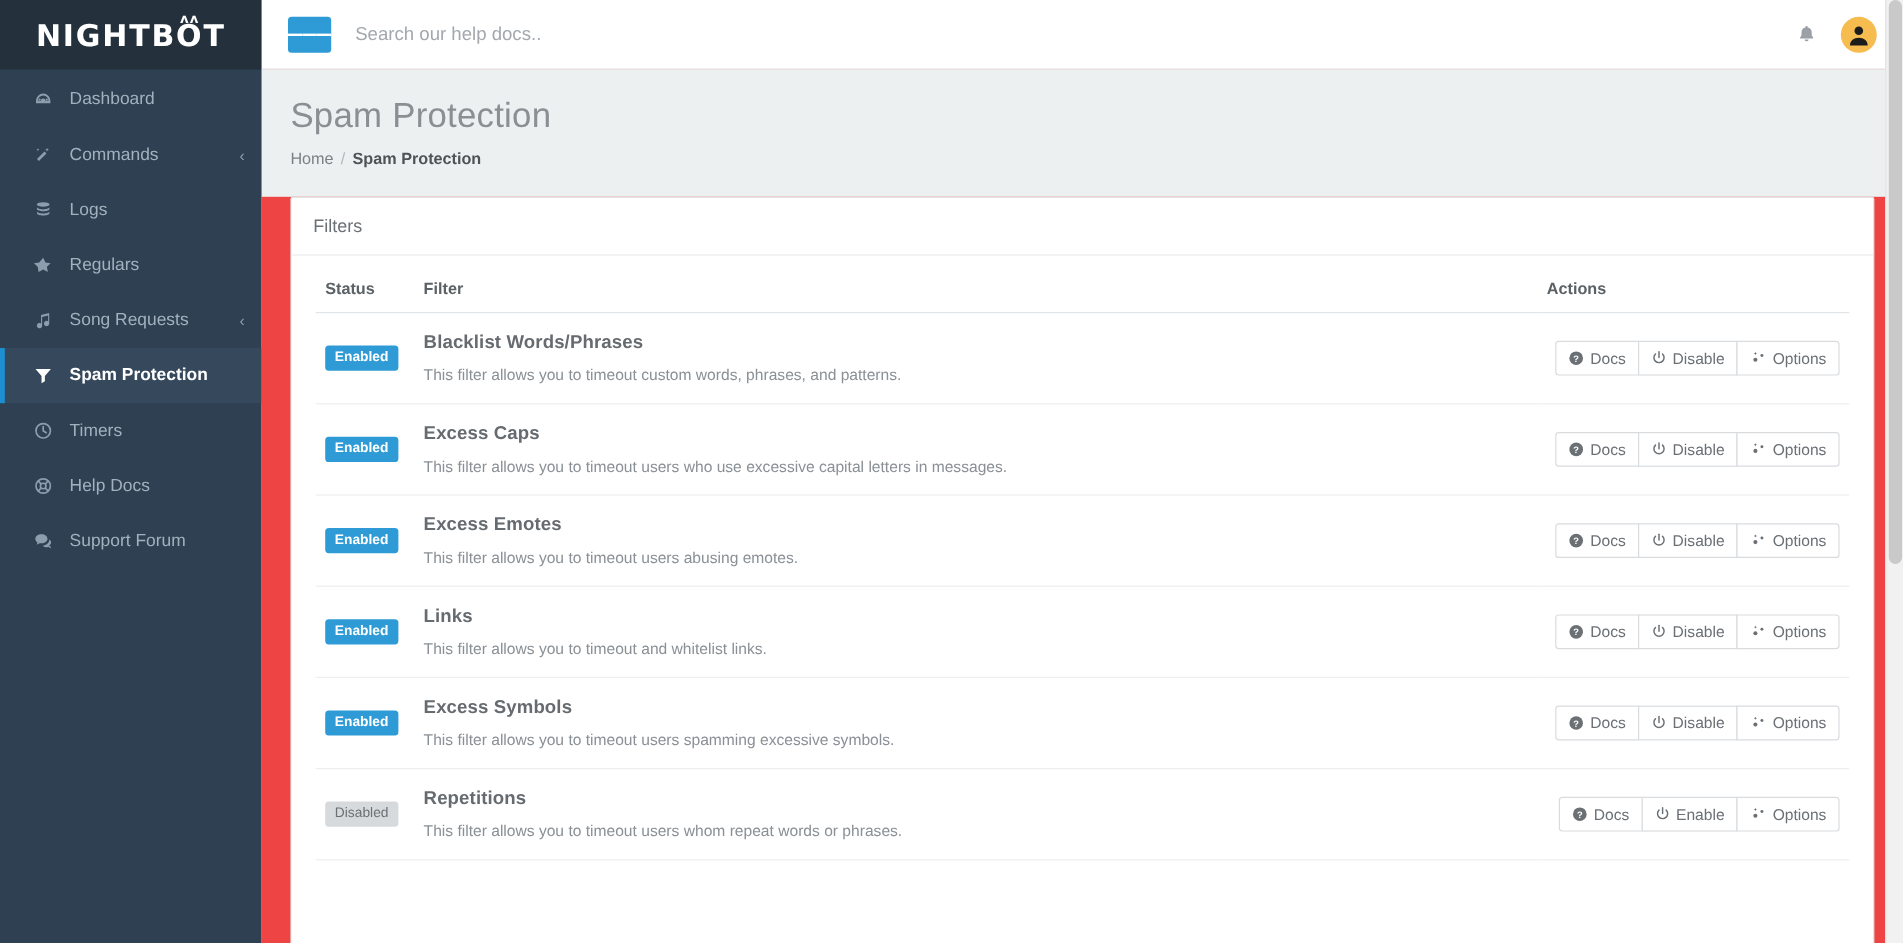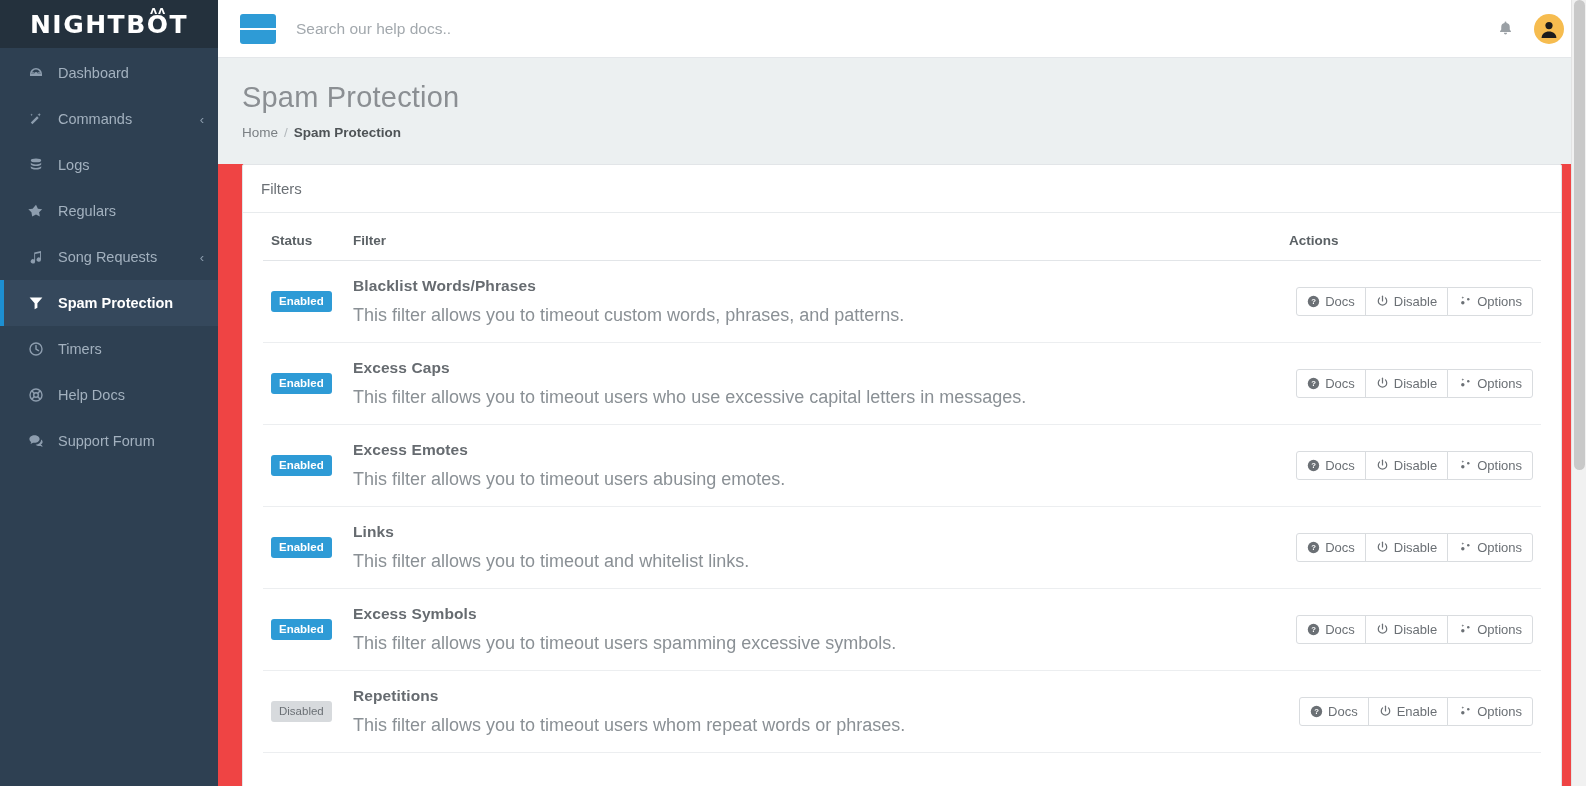--- a/index.html
+++ b/index.html
@@ -16,21 +16,21 @@
 
   
   .sidebar {
     width: 218px;
     flex: 0 0 218px;
     background: #2e4052;
     height: 786px;
     overflow: hidden;
   }
   .brand {
-    height: 48px;
+    height: 58px;
     background: #24313d;
     display: flex;
     align-items: center;
     justify-content: center;
   }
   .brand-word {
     color: #ffffff;
     font-size: 25px;
     font-weight: 700;
     letter-spacing: 1.5px;
@@ -216,21 +216,21 @@
   .badge-enabled { background: #2e9bd6; color: #ffffff; }
   .badge-disabled { background: #d7dadd; color: #6b7075; font-weight: 400; }
 
   .f-name {
     font-size: 15.5px;
     color: #666b70;
     font-weight: 700;
     letter-spacing: .1px;
   }
   .f-desc {
-    font-size: 18px;
+    font-size: 13px;
     color: #8a9095;
     margin-top: 10px;
   }
 
   .btn-group { display: flex; justify-content: flex-end; }
   .btn {
     background: #ffffff;
     border: 1px solid #d9dcdf;
     color: #6b7075;
     font-size: 13px;

